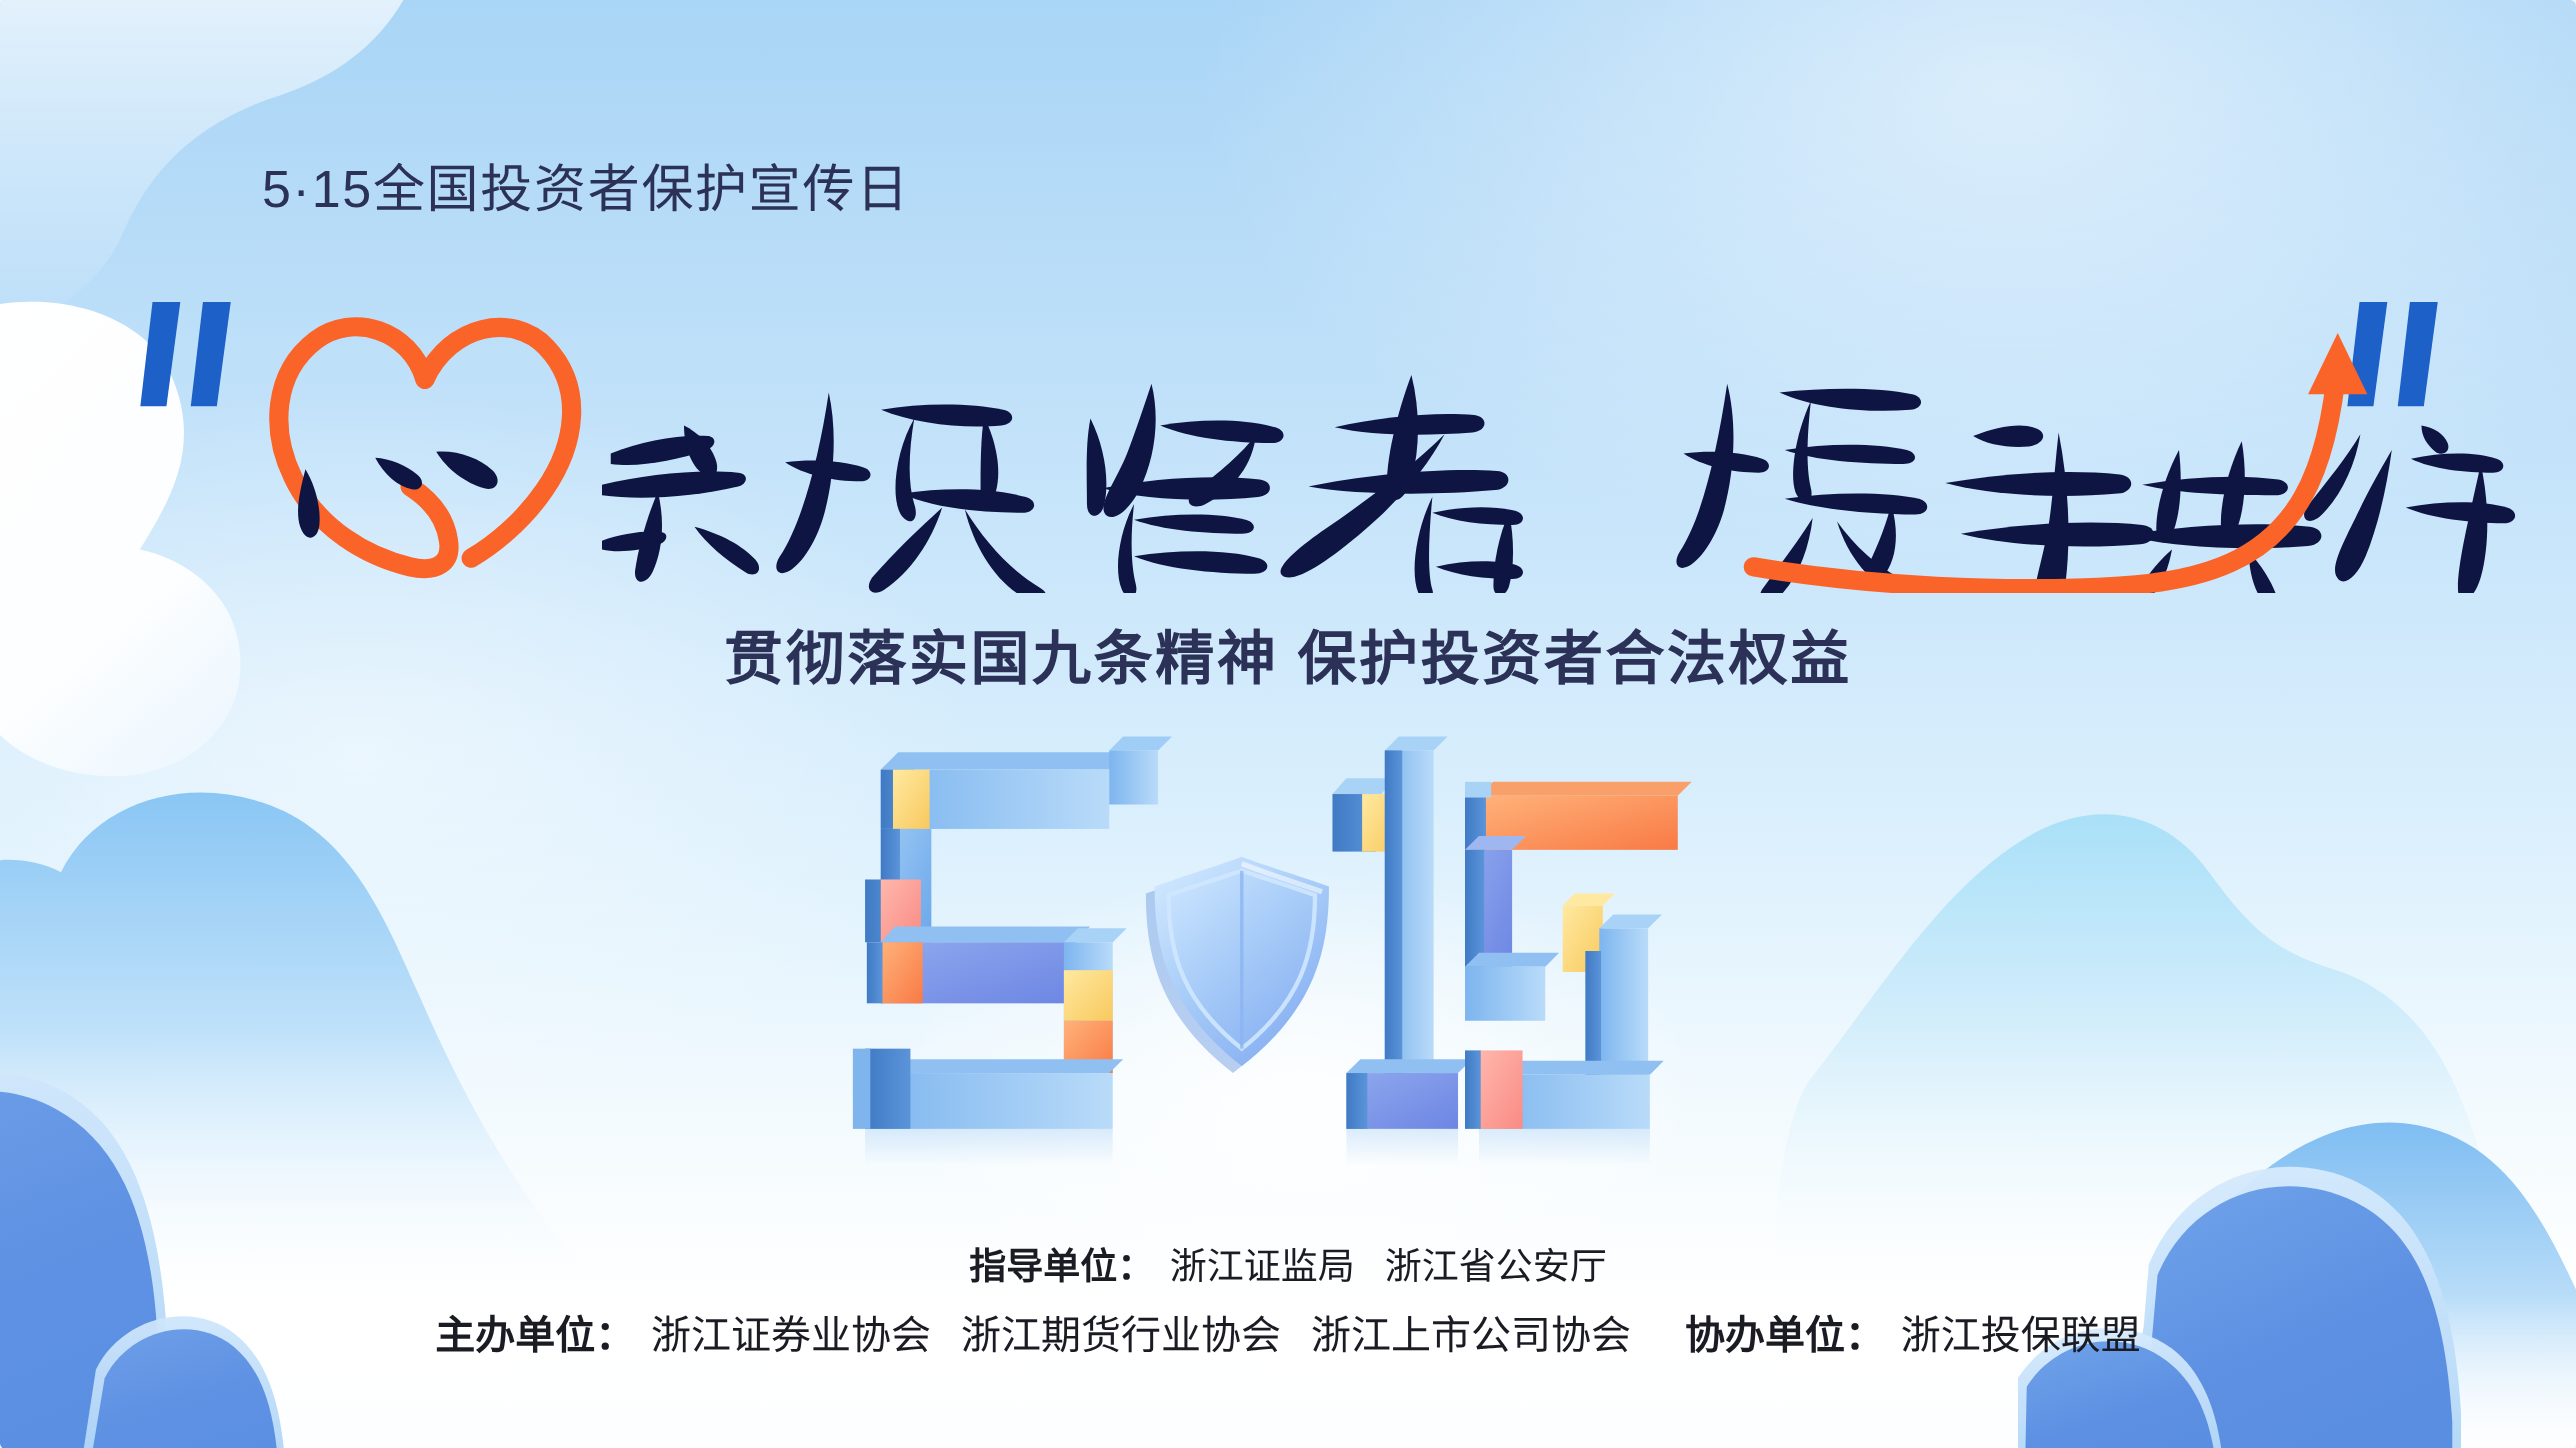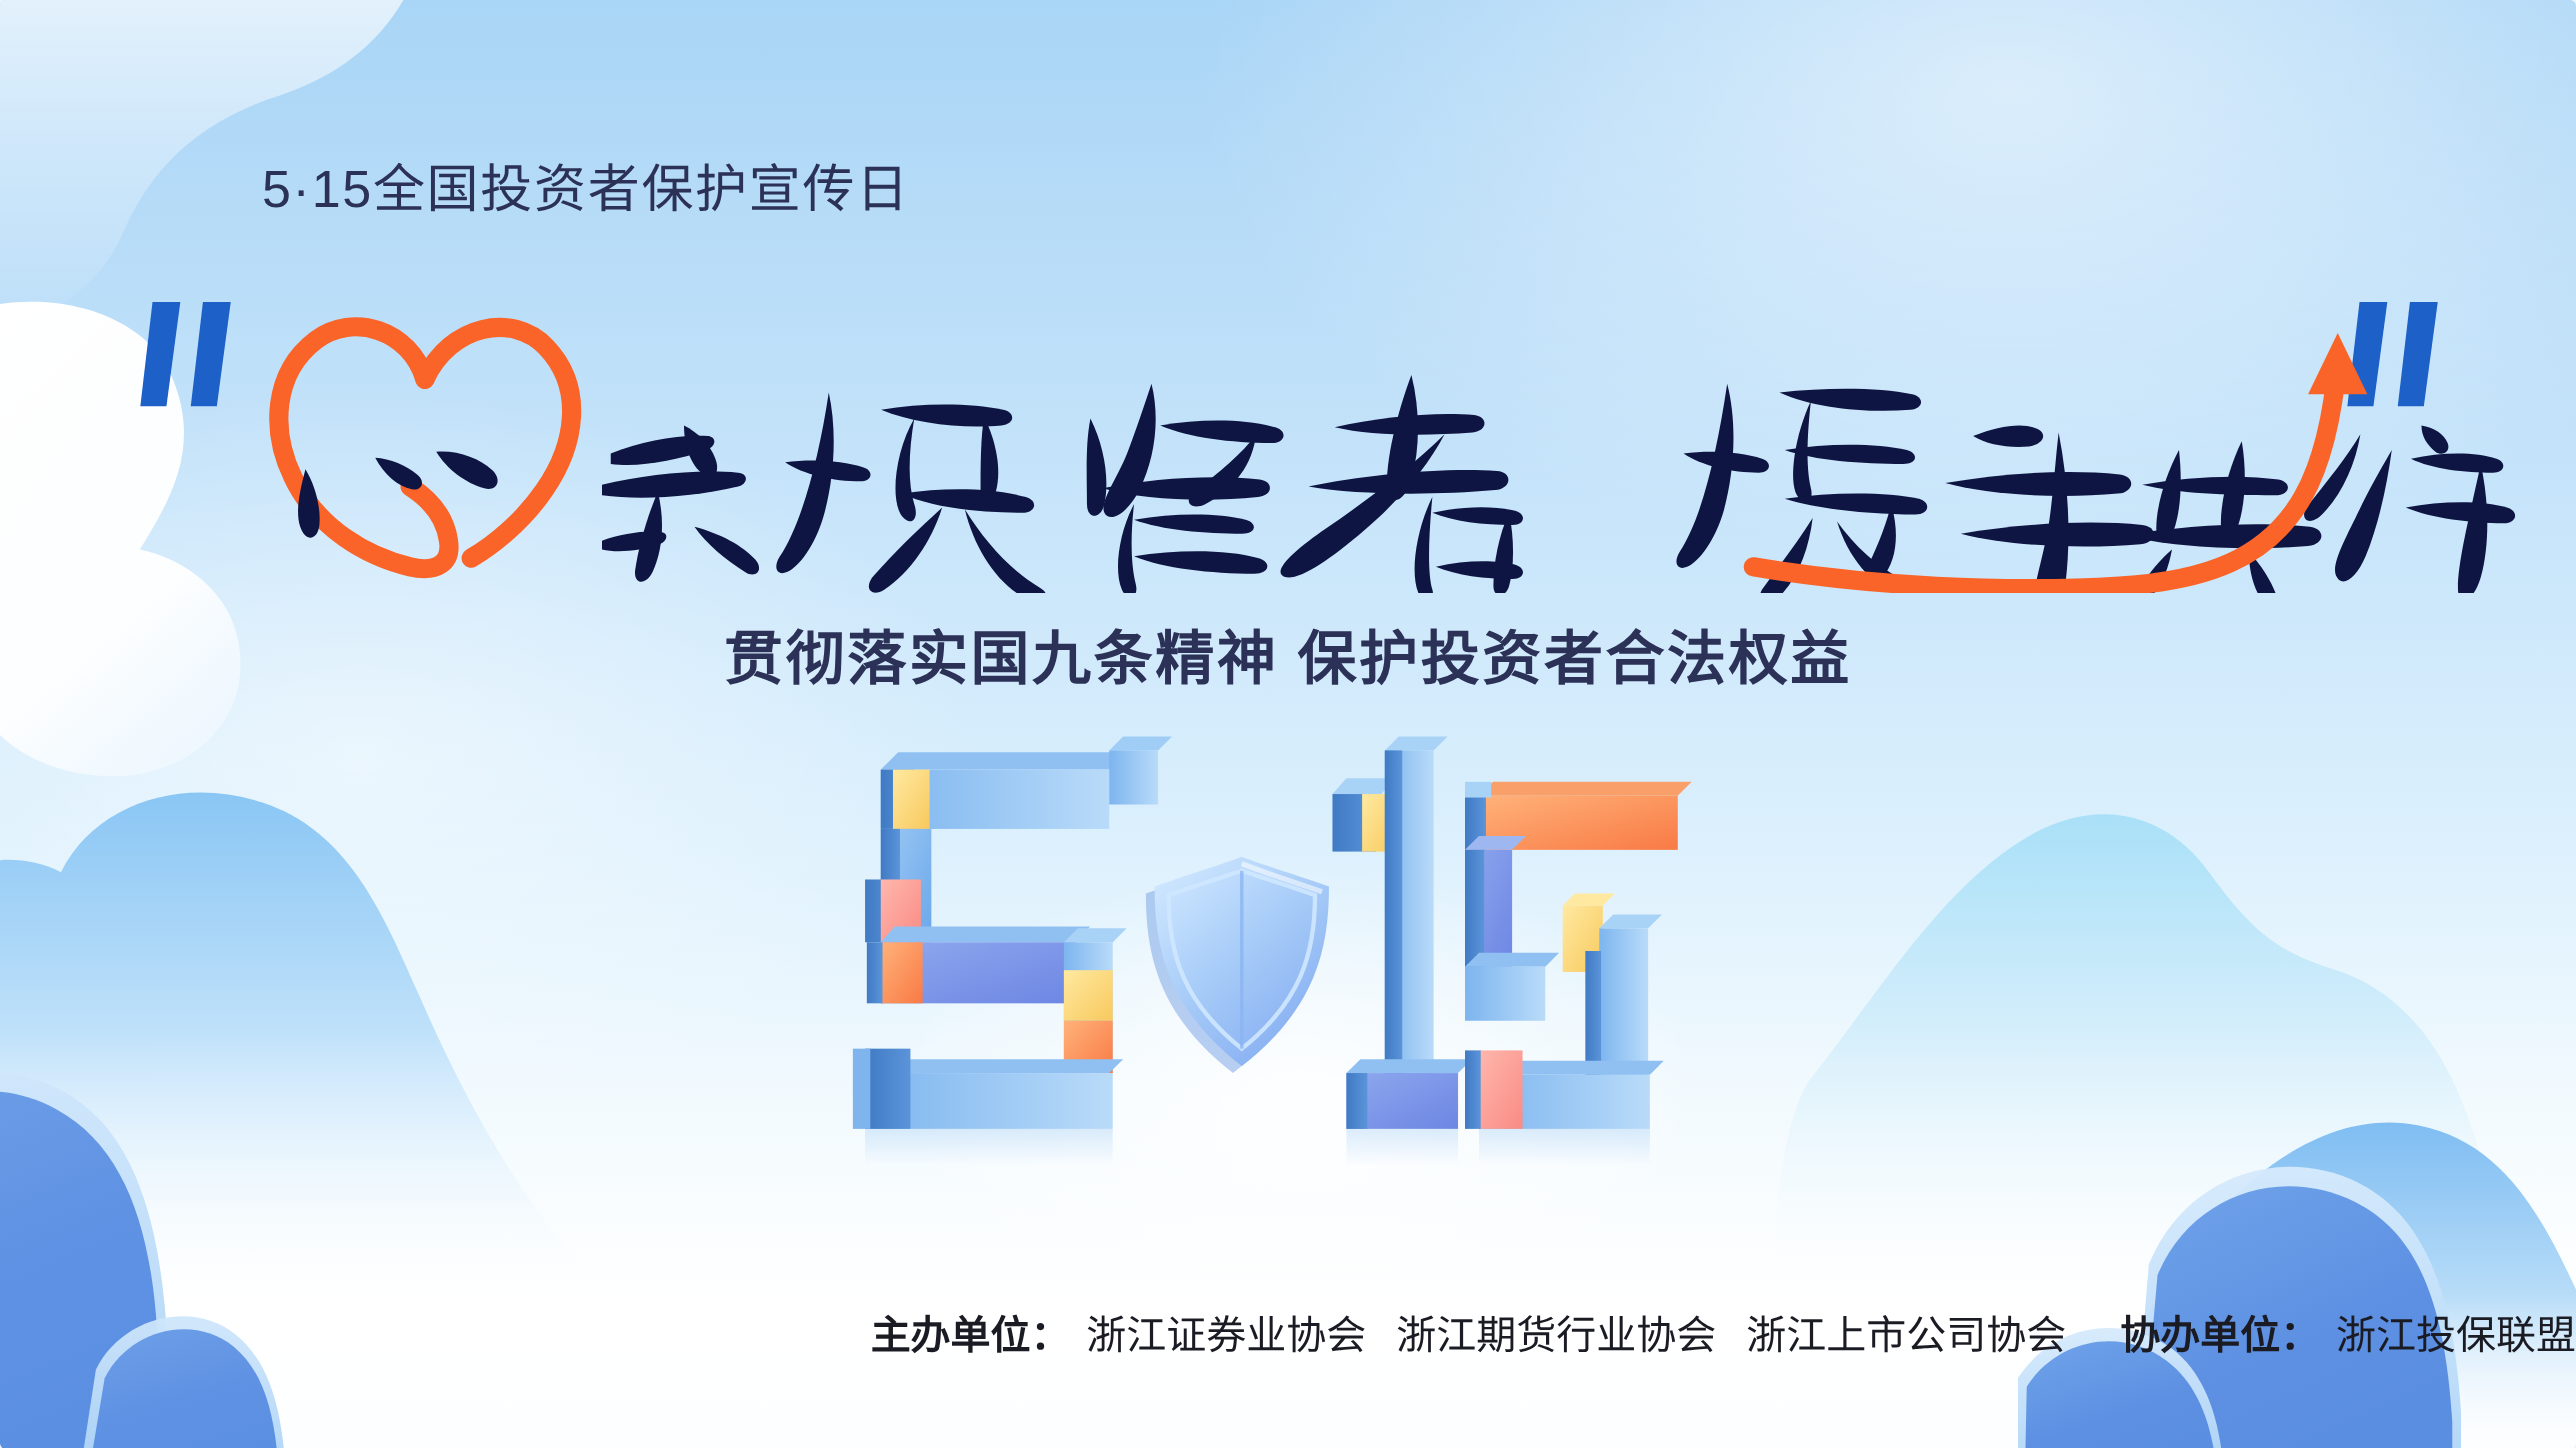--- a/index.html
+++ b/index.html
@@ -102,21 +102,21 @@
   .credits{
     position:absolute; left:0; bottom:94px; width:2576px;
     text-align:center;
   }
   .credit-line{
     color:#1b1b24;
     white-space:nowrap;
     line-height:1.0;
   }
   .credit-line.l1{ font-size:37px; margin-bottom:30px; }
-  .credit-line.l2{ font-size:40px;text-align:right; }
+  .credit-line.l2{ font-size:40px; }
   .lbl{ font-weight:700; }
   .val{ font-weight:400; }
   .gap-sm{ display:inline-block; width:15.7px; }
   .gap-md{ display:inline-block; width:30px; }
   .gap-lg{ display:inline-block; width:54px; }
 </style>
 </head>
 <body>
 
 <div class="poster">
@@ -535,20 +535,23 @@
       <polygon points="724,392 920,392 936,376 740,376" fill="#8fc0f1"></polygon>
       <rect x="724" y="392" width="196" height="62" fill="url(#bl2)"></rect>
       <rect x="724" y="364" width="50" height="90" fill="url(#pk)"></rect>
       <rect x="708" y="364" width="18" height="90" fill="url(#bd)"></rect>
       <rect x="724" y="454" width="196" height="42" fill="url(#refl)"></rect>
     </g>
   </svg>
 
   <div class="credits">
 
+    <div class="credit-line l1">
+      <span class="lbl">指导单位：</span><span class="gap-sm"></span><span class="val">浙江证监局</span><span class="gap-md"></span><span class="val">浙江省公安厅</span>
+    </div>
 
     <div class="credit-line l2">
       <span class="lbl">主办单位：</span><span class="gap-sm"></span><span class="val">浙江证券业协会</span><span class="gap-md"></span><span class="val">浙江期货行业协会</span><span class="gap-md"></span><span class="val">浙江上市公司协会</span><span class="gap-lg"></span><span class="lbl">协办单位：</span><span class="gap-sm"></span><span class="val">浙江投保联盟</span>
     </div>
 
   </div>
 
 </div>
 
 

